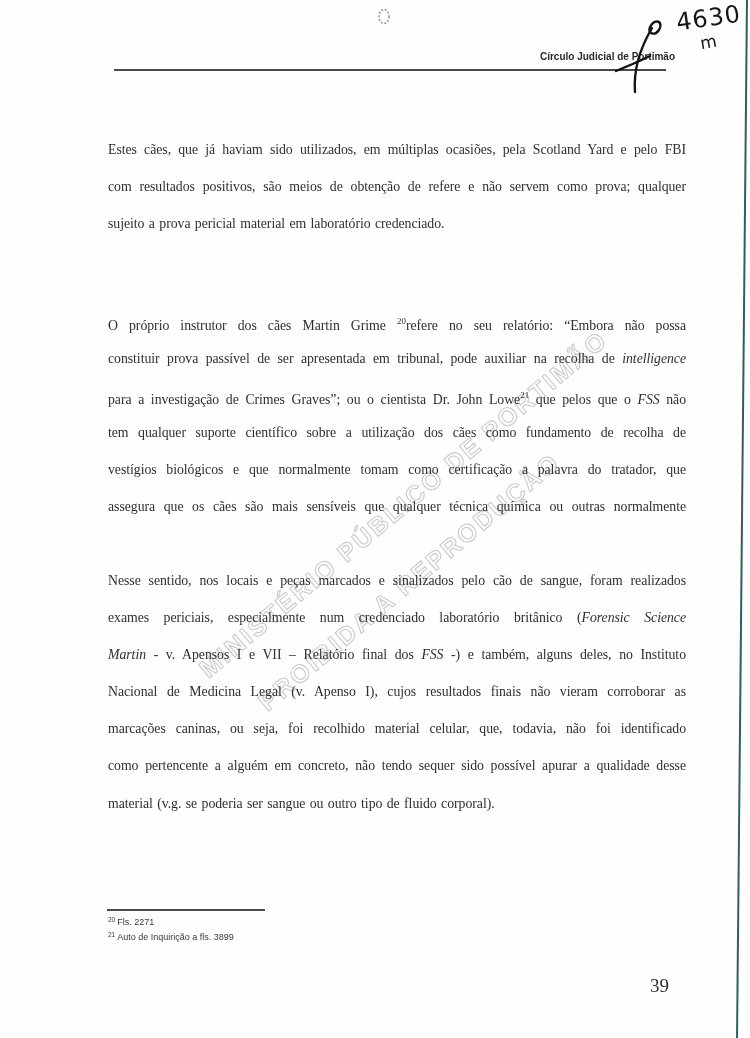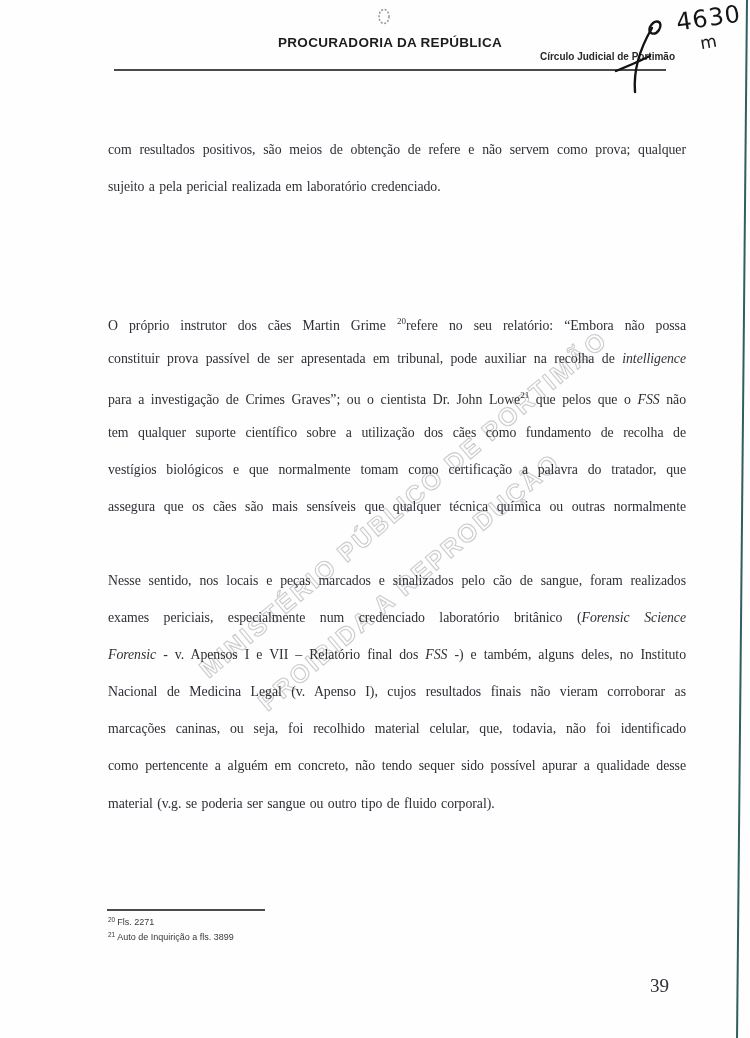--- a/index.html
+++ b/index.html
@@ -68,54 +68,54 @@
 
 <div class="page">
 
   <div class="edge-line"></div>
 
   <div class="emblem">
     <svg width="14" height="17" viewBox="0 0 14 17">
       <ellipse cx="7" cy="8.5" rx="5" ry="7" fill="none" stroke="#9a9a9a" stroke-width="1.6" stroke-dasharray="2 1.6"></ellipse>
     </svg>
   </div>
-  <div class="hdr-title">PROCURADORIA DA REPÚBLICA</div>
   <div class="hdr-subtitle">Círculo Judicial de Portimão</div>
   <div class="hdr-rule"></div>
   <div class="hw-number">4630</div>
   <div class="hw-initial">m</div>
   <div class="signature">
     <svg width="75" height="80" viewBox="0 0 75 80">
       <g fill="none" stroke="#141414" stroke-width="2.4" stroke-linecap="round">
         <path d="M50 12 C 55 3, 64 6, 59 15 C 55 21, 47 19, 50 12"></path>
         <path d="M52 13 C 42 30, 33 52, 35 77"></path>
         <path d="M16 56 C 28 51, 40 46, 50 41"></path>
       </g>
     </svg>
   </div>
 
   <div class="wm wm1">MINISTÉRIO PÚBLICO DE PORTIMÃO</div>
   <div class="wm wm2">PROIBIDA A REPRODUÇÃO</div>
 
   <div class="para p1">
+      <div class="line"><span>Estes cães, que já haviam sido utilizados, em múltiplas ocasiões, pela Scotland Yard e pelo FBI</span></div>
       <div class="line"><span>com resultados positivos, são meios de obtenção de refere e não servem como prova; qualquer</span></div>
-      <div class="line last"><span>sujeito a pela pericial realizada em laboratório credenciado.</span></div>
+      <div class="line last"><span>sujeito a prova pericial material em laboratório credenciado.</span></div>
     </div>
   <div class="para p2">
       <div class="line"><span>O próprio instrutor dos cães Martin Grime </span><span class="sup">20</span><span>refere no seu relatório: “Embora não possa</span></div>
       <div class="line"><span>constituir prova passível de ser apresentada em tribunal, pode auxiliar na recolha de </span><span class="it">intelligence</span></div>
       <div class="line"><span>para a investigação de Crimes Graves”; ou o cientista Dr. John Lowe</span><span class="sup">21</span><span> que pelos que o </span><span class="it">FSS</span><span> não</span></div>
       <div class="line"><span>tem qualquer suporte científico sobre a utilização dos cães como fundamento de recolha de</span></div>
       <div class="line"><span>vestígios biológicos e que normalmente tomam como certificação a palavra do tratador, que</span></div>
       <div class="line"><span>assegura que os cães são mais sensíveis que qualquer técnica química ou outras normalmente</span></div>
     </div>
   <div class="para p3">
       <div class="line"><span>Nesse sentido, nos locais e peças marcados e sinalizados pelo cão de sangue, foram realizados</span></div>
       <div class="line"><span>exames periciais, especialmente num credenciado laboratório britânico (</span><span class="it">Forensic Science</span></div>
-      <div class="line"><span class="it">Forensic</span><span> - v. Apensos I e VII – Relatório final dos </span><span class="it">FSS</span><span> -) e também, alguns deles, no Instituto</span></div>
+      <div class="line"><span class="it">Martin</span><span> - v. Apensos I e VII – Relatório final dos </span><span class="it">FSS</span><span> -) e também, alguns deles, no Instituto</span></div>
       <div class="line"><span>Nacional de Medicina Legal (v. Apenso I), cujos resultados finais não vieram corroborar as</span></div>
       <div class="line"><span>marcações caninas, ou seja, foi recolhido material celular, que, todavia, não foi identificado</span></div>
       <div class="line"><span>como pertencente a alguém em concreto, não tendo sequer sido possível apurar a qualidade desse</span></div>
       <div class="line last"><span>material (v.g. se poderia ser sangue ou outro tipo de fluido corporal).</span></div>
     </div>
 
   <div class="fn-rule"></div>
   <div class="footnotes">
       <div class="fn"><span class="fnm">20</span><span>Fls. 2271</span></div>
       <div class="fn"><span class="fnm">21</span><span>Auto de Inquirição a fls. 3899</span></div>

